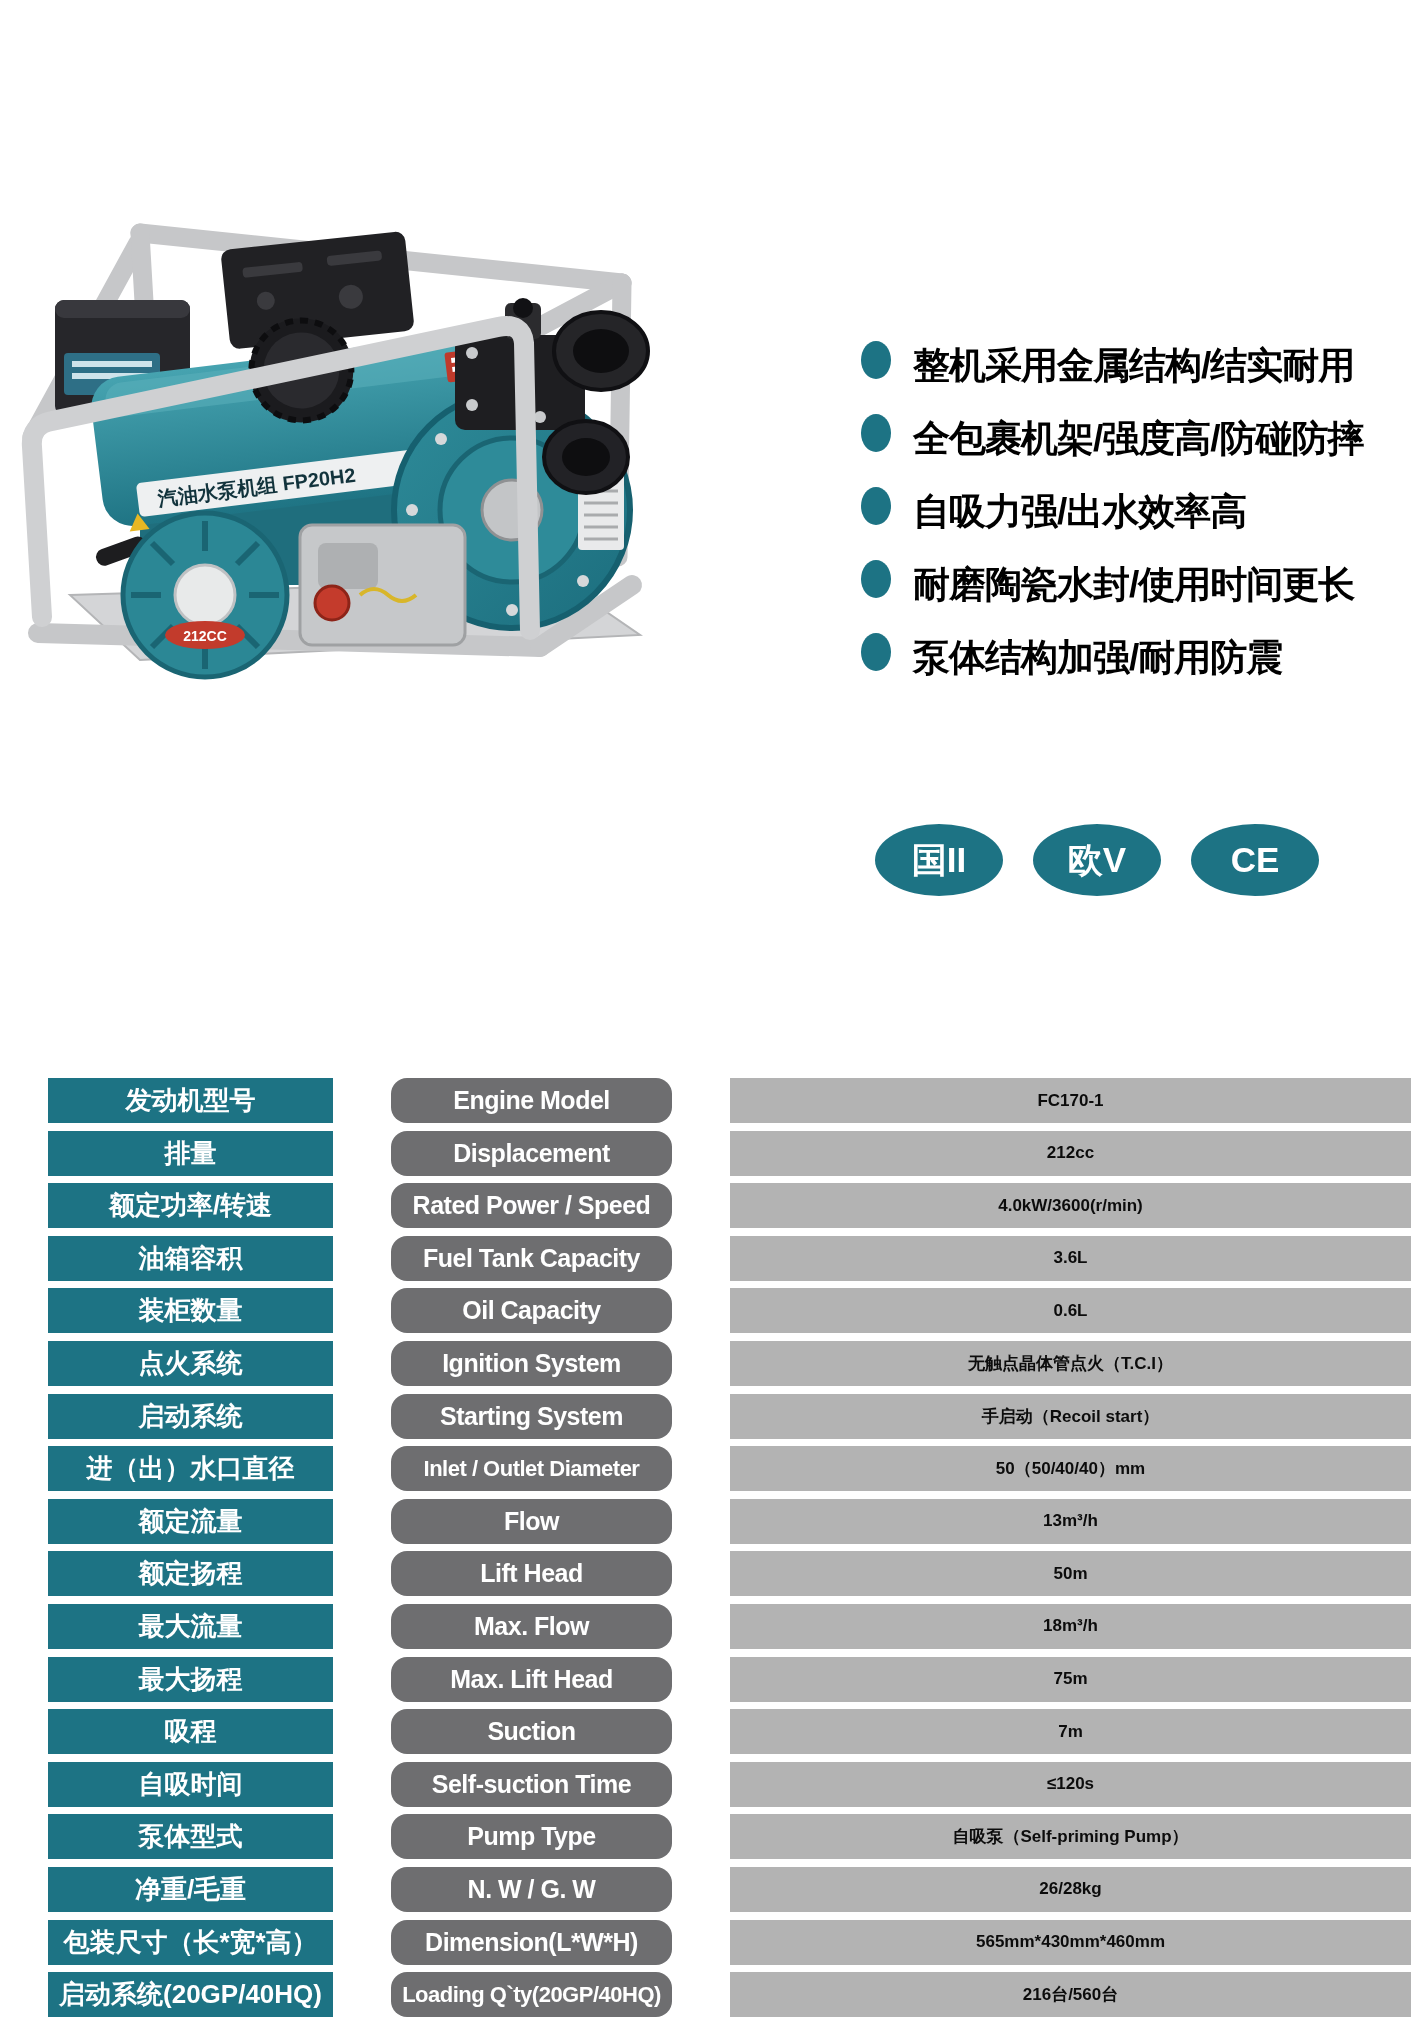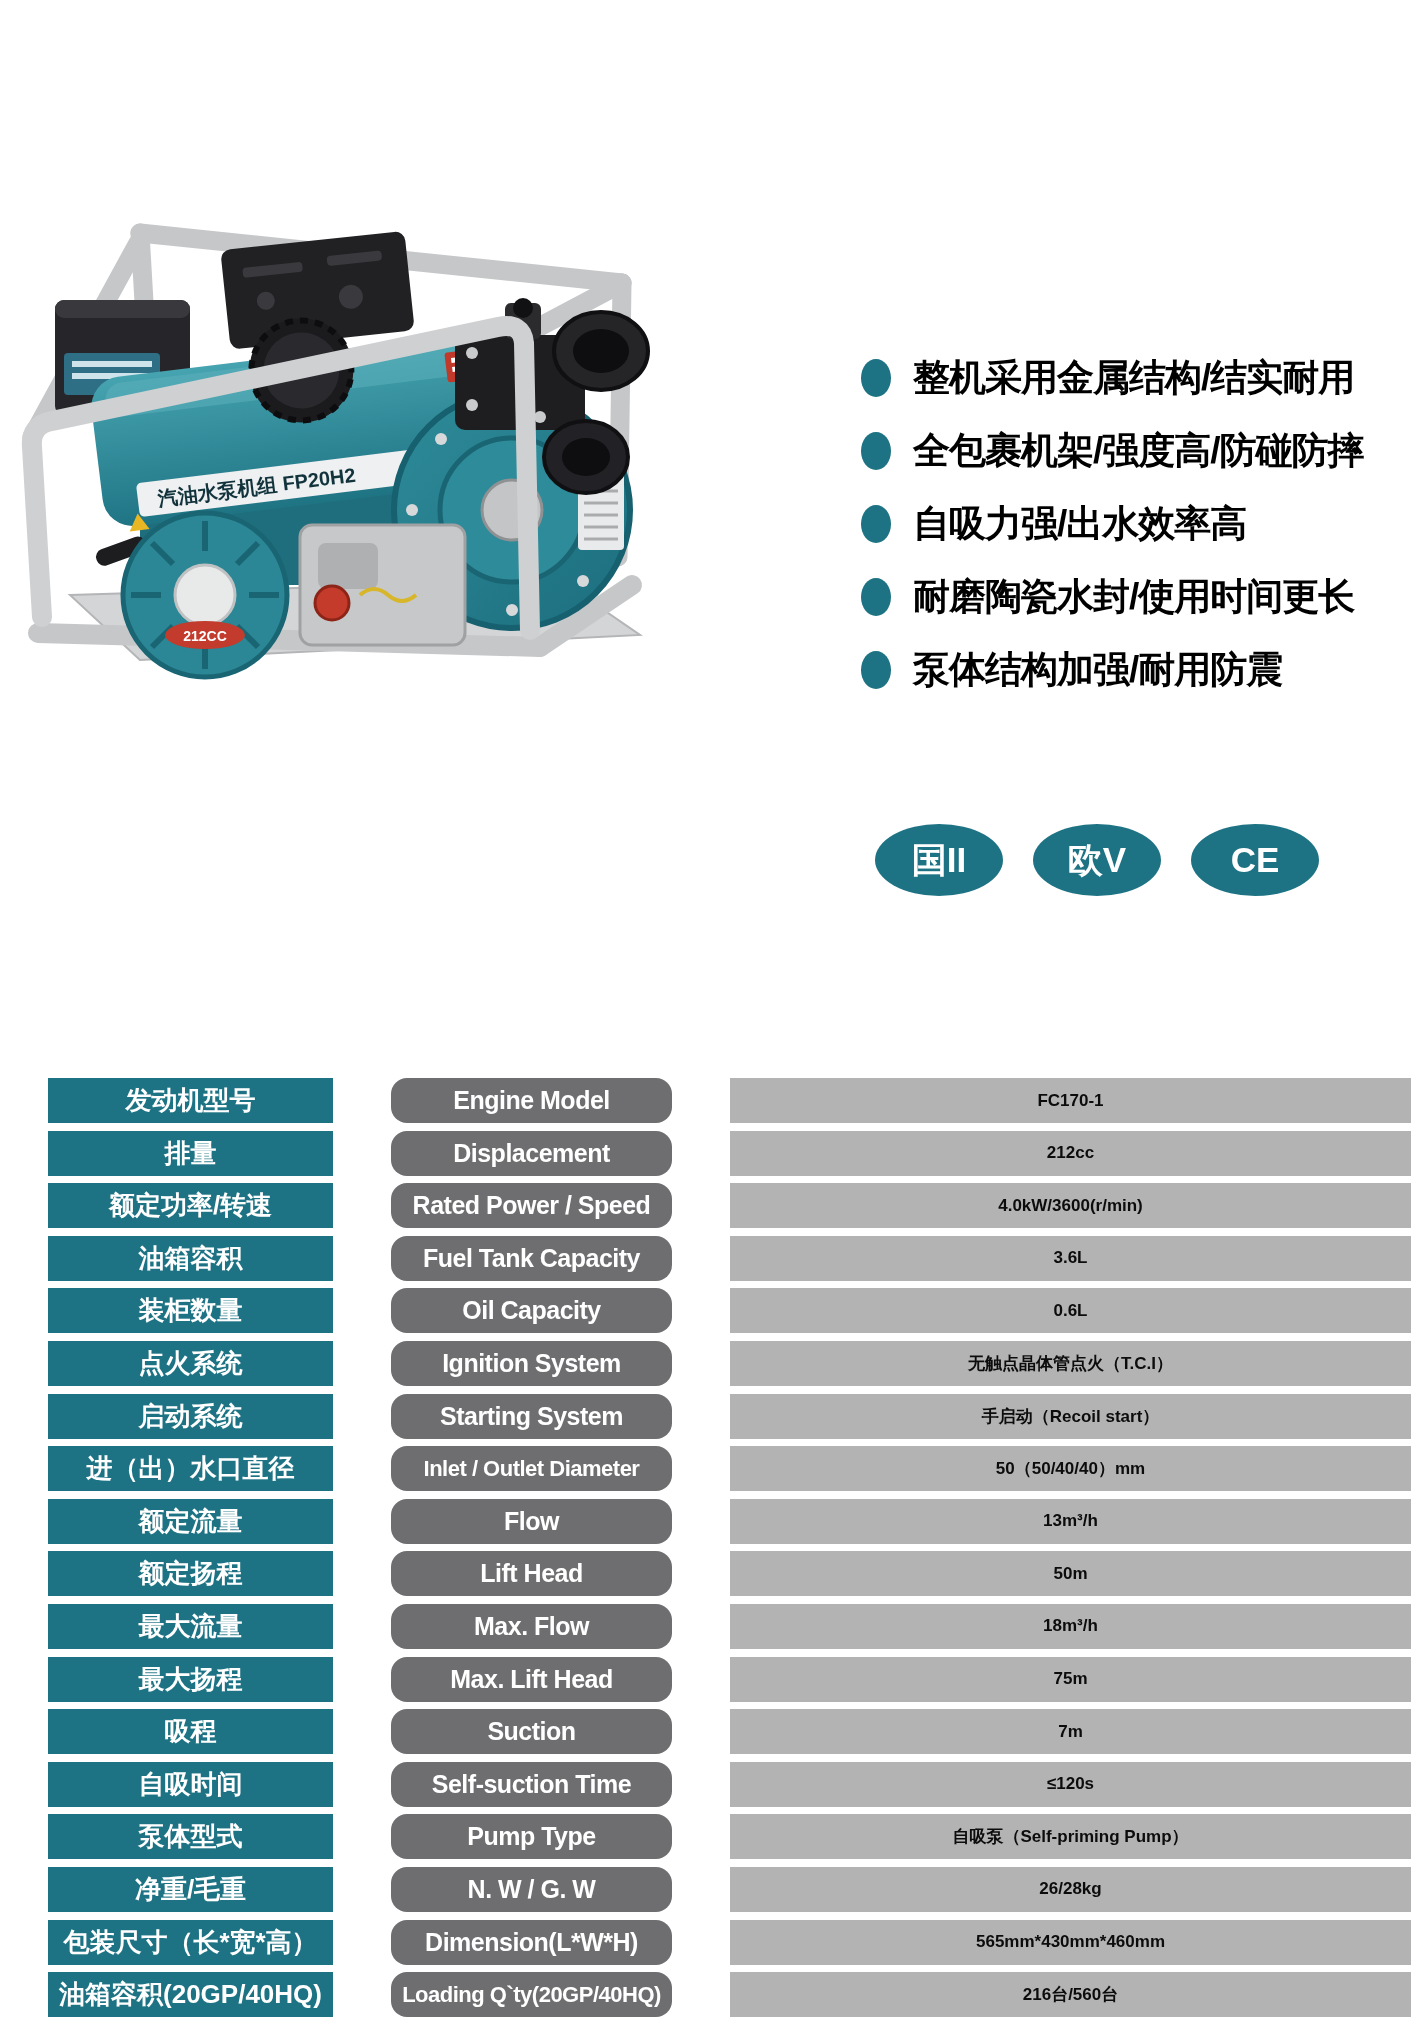--- a/index.html
+++ b/index.html
@@ -10,21 +10,21 @@
   .model-badge{position:absolute;left:0;top:3px;width:695px;height:95px;
 le    background:var(--accent);border-radius:30px;display:flex;align-items:center;justify-content:center;}
   .model-badge span{color:#fff;font-size:64px;font-weight:700;letter-spacing:-2px;
     transform:scaleY(1.08);}
 
   
   .product{position:absolute;left:0px;top:165px;width:650px;height:640px;}
 
   
   .features{position:absolute;left:861px;top:341px;width:560px;}
-  .feature{display:flex;align-items:center;height:73px;}
+  .feature{display:flex;align-items:flex-start;height:73px;}
   .feature .dot{width:30px;height:38px;border-radius:50%;background:var(--accent);
     margin-right:22px;flex:0 0 auto;}
   .feature .txt{font-size:37px;font-weight:700;color:#000;letter-spacing:-1px;white-space:nowrap;}
 
   
   .badges{position:absolute;left:875px;top:824px;display:flex;gap:30px;}
   .badge{width:128px;height:72px;border-radius:50%;background:var(--accent);
     display:flex;align-items:center;justify-content:center;color:#fff;
     font-size:35px;font-weight:700;letter-spacing:0px;}
 
@@ -266,18 +266,18 @@
     <div class="cell val">自吸泵（Self-priming Pump）</div>
 
     <div class="cell cn">净重/毛重</div>
     <div class="cell en">N. W / G. W</div>
     <div class="cell val">26/28kg</div>
 
     <div class="cell cn">包装尺寸（长*宽*高）</div>
     <div class="cell en">Dimension(L*W*H)</div>
     <div class="cell val">565mm*430mm*460mm</div>
 
-    <div class="cell cn">油箱容积(20GP/40HQ)</div>
+    <div class="cell cn">启动系统(20GP/40HQ)</div>
     <div class="cell en tight">Loading Q`ty(20GP/40HQ)</div>
     <div class="cell val">216台/560台</div>
   </div>
 
 </div>
 
 </body></html>

